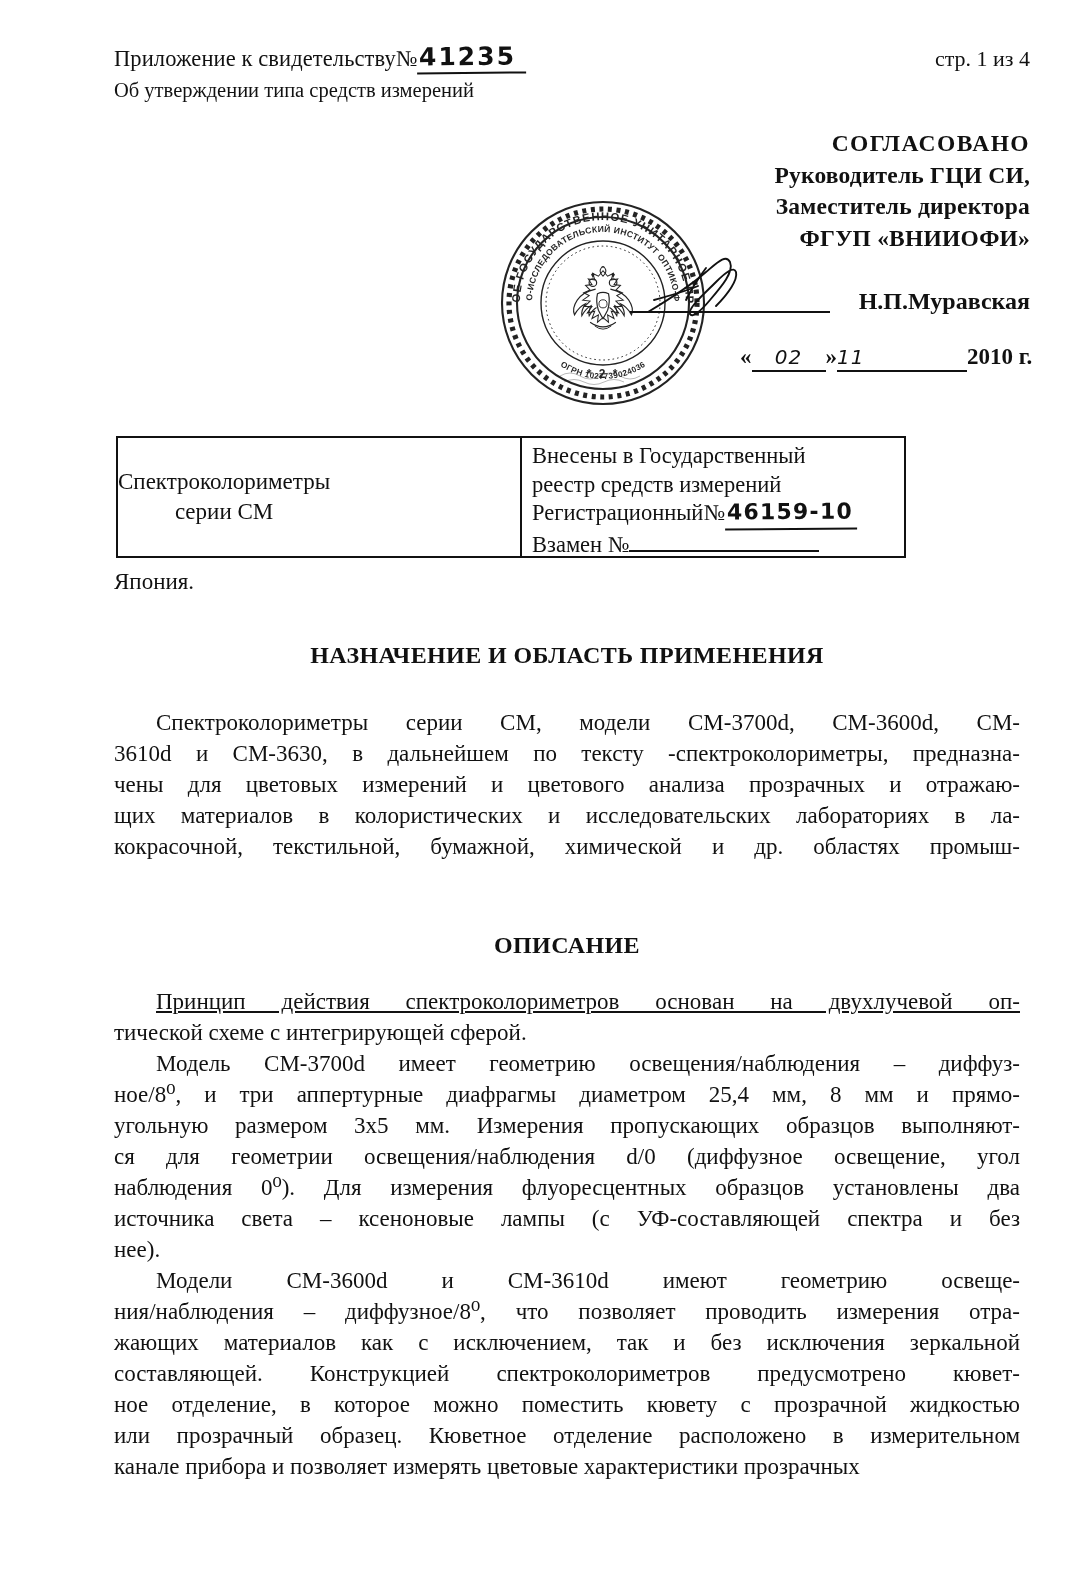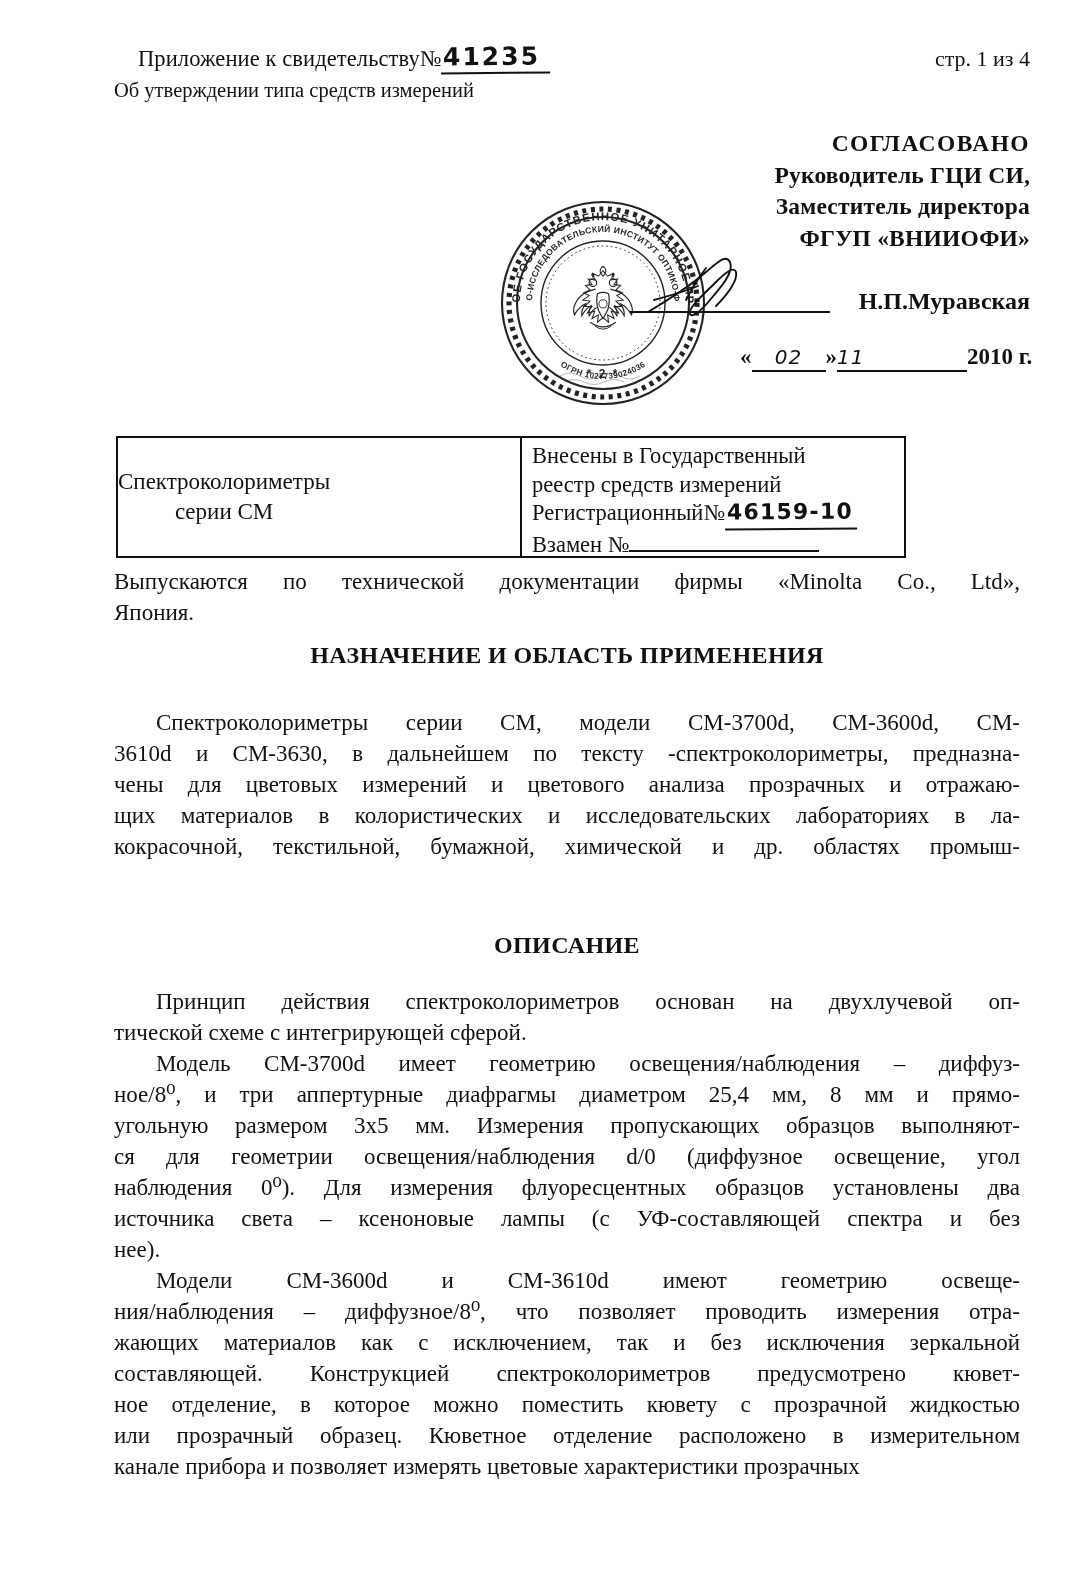--- a/index.html
+++ b/index.html
@@ -35,21 +35,20 @@
     position: absolute;
     left: 0;
     top: 0;
     width: 640px;
   }
   .hdr-line1 {
     font-size: 22.5px;
     line-height: 28px;
     white-space: nowrap;
     letter-spacing: 0.1px;
-    margin-left: 24px;
   }
   .hdr-line2 {
     font-size: 20.5px;
     line-height: 27px;
     margin-top: 2px;
     white-space: nowrap;
   }
   .hand-num {
     font-family: "DejaVu Sans", sans-serif;
     font-size: 25px;
@@ -341,42 +340,41 @@
     <div class="reg-right">
       <div>Внесены в Государственный</div>
       <div>реестр средств измерений</div>
       <div><span>Регистрационный№</span><span class="hand-reg">46159-10</span></div>
       <div><span>Взамен №</span><span class="blank-reg"></span></div>
     </div>
   </div>
 
   <div class="body-txt" style="top:566px;">
     <p class="para">
-      <span class="jline">Выпускаются по технической документации фирмы «Minolta Co., Ltd»,</span>
       <span class="jline last">Япония.</span>
     </p>
   </div>
 
   <div class="body-txt sect-title" style="top:640px;">НАЗНАЧЕНИЕ И ОБЛАСТЬ ПРИМЕНЕНИЯ</div>
 
   <div class="body-txt" style="top:707px;">
     <p class="para">
       <span class="jline" style="text-indent:42px;">Спектроколориметры   серии СМ, модели CM-3700d, CM-3600d, CM-</span>
       <span class="jline">3610d и CM-3630, в дальнейшем по тексту -спектроколориметры, предназна-</span>
       <span class="jline">чены для  цветовых измерений и цветового анализа прозрачных и отражаю-</span>
       <span class="jline">щих материалов в колористических и исследовательских лабораториях в ла-</span>
       <span class="jline">кокрасочной,  текстильной, бумажной, химической и др. областях промыш-</span>
     </p>
   </div>
 
   <div class="body-txt sect-title" style="top:930px;">ОПИСАНИЕ</div>
 
   <div class="body-txt" style="top:986px;">
     <p class="para">
-      <span class="jline" style="text-indent:42px;">Принцип действия спектроколориметров основан на  двухлучевой оп-</span>
+      <span class="jline" style="text-indent:42px;text-decoration:underline;">Принцип действия спектроколориметров основан на  двухлучевой оп-</span>
       <span class="jline last">тической схеме с интегрирующей сферой.</span>
     </p>
     <p class="para">
       <span class="jline" style="text-indent:42px;">Модель CM-3700d имеет геометрию освещения/наблюдения – диффуз-</span>
       <span class="jline">ное/8⁰,  и три аппертурные диафрагмы диаметром 25,4 мм, 8 мм и прямо-</span>
       <span class="jline">угольную размером 3x5 мм. Измерения пропускающих образцов выполняют-</span>
       <span class="jline">ся для геометрии освещения/наблюдения d/0 (диффузное освещение, угол</span>
       <span class="jline">наблюдения 0⁰). Для измерения флуоресцентных образцов установлены два</span>
       <span class="jline">источника света – ксеноновые лампы (с УФ-составляющей спектра и без</span>
       <span class="jline last">нее).</span>

